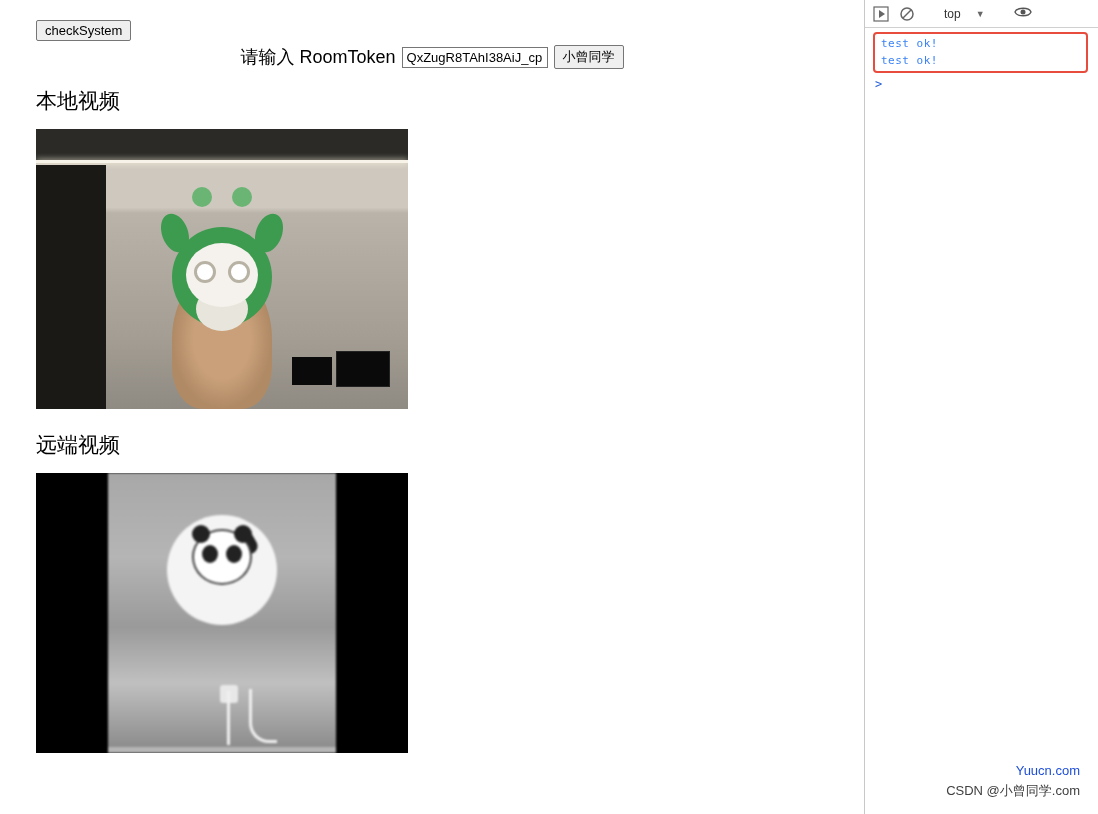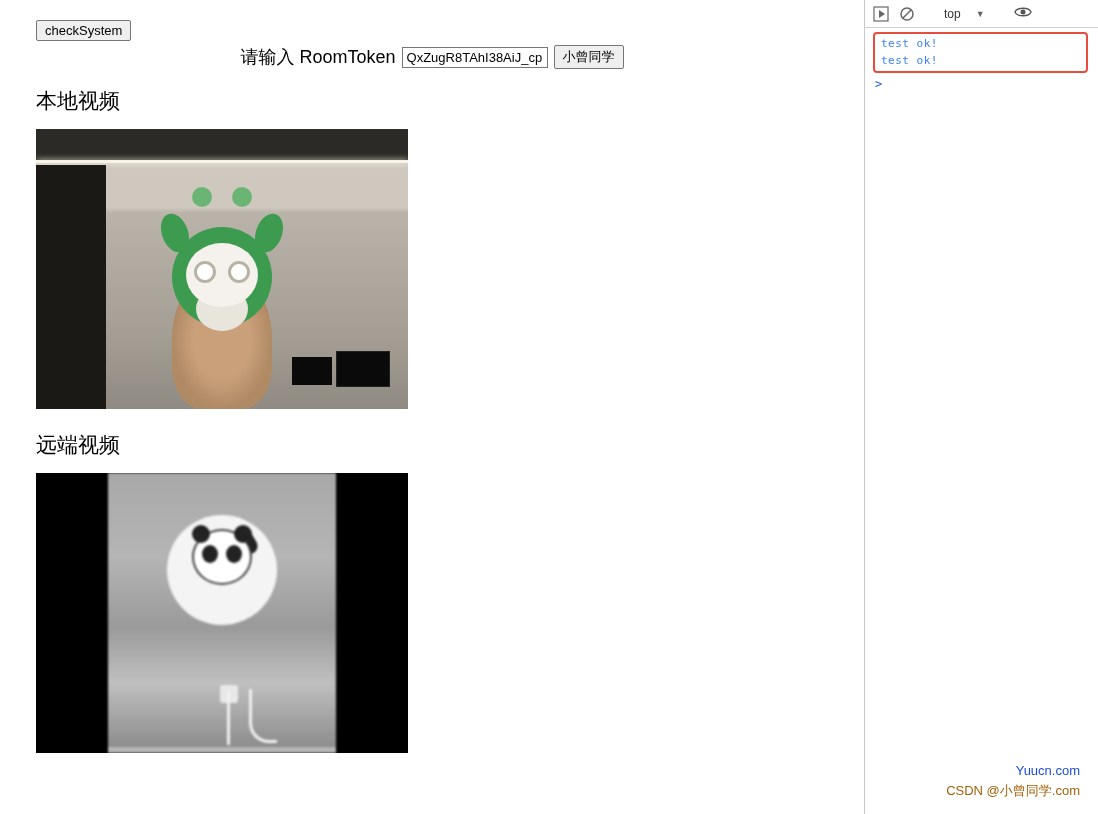--- a/index.html
+++ b/index.html
@@ -55,21 +55,21 @@
   .ctx{border-right:1px solid #d0d0d0;padding-right:8px;}
   .console-body{padding:4px 0 0 0;position:relative;flex:1;}
   .highlight-box{border:2px solid #e74c3c;border-radius:4px;margin:0 10px 2px 8px;padding:2px 6px;}
   .log-line{font-family:Menlo,Consolas,monospace;font-size:11px;color:#3b82f6;letter-spacing:0.5px;line-height:1.5;}
   .prompt-line{padding:2px 10px;color:#2962d6;font-family:monospace;}
   .icon-svg{width:16px;height:16px;display:block;}
   .eye-icon{width:18px;height:18px;}
   .tri{font-size:9px;color:#666;}
   
   .wm1{position:absolute;bottom:36px;right:18px;color:#1d4ed8;font-size:13px;font-family:Arial;}
-  .wm2{position:absolute;bottom:14px;right:18px;color:#a16207;font-size:13px;font-family:Arial;}
+  .wm2{position:absolute;bottom:14px;right:18px;color:#404040;font-size:13px;font-family:Arial;}
 </style>
 </head>
 <body>
 
 <div class="page">
   <div class="main">
     <div class="row1">
       <button class="btn">checkSystem</button>
     </div>
     <div class="row2">

